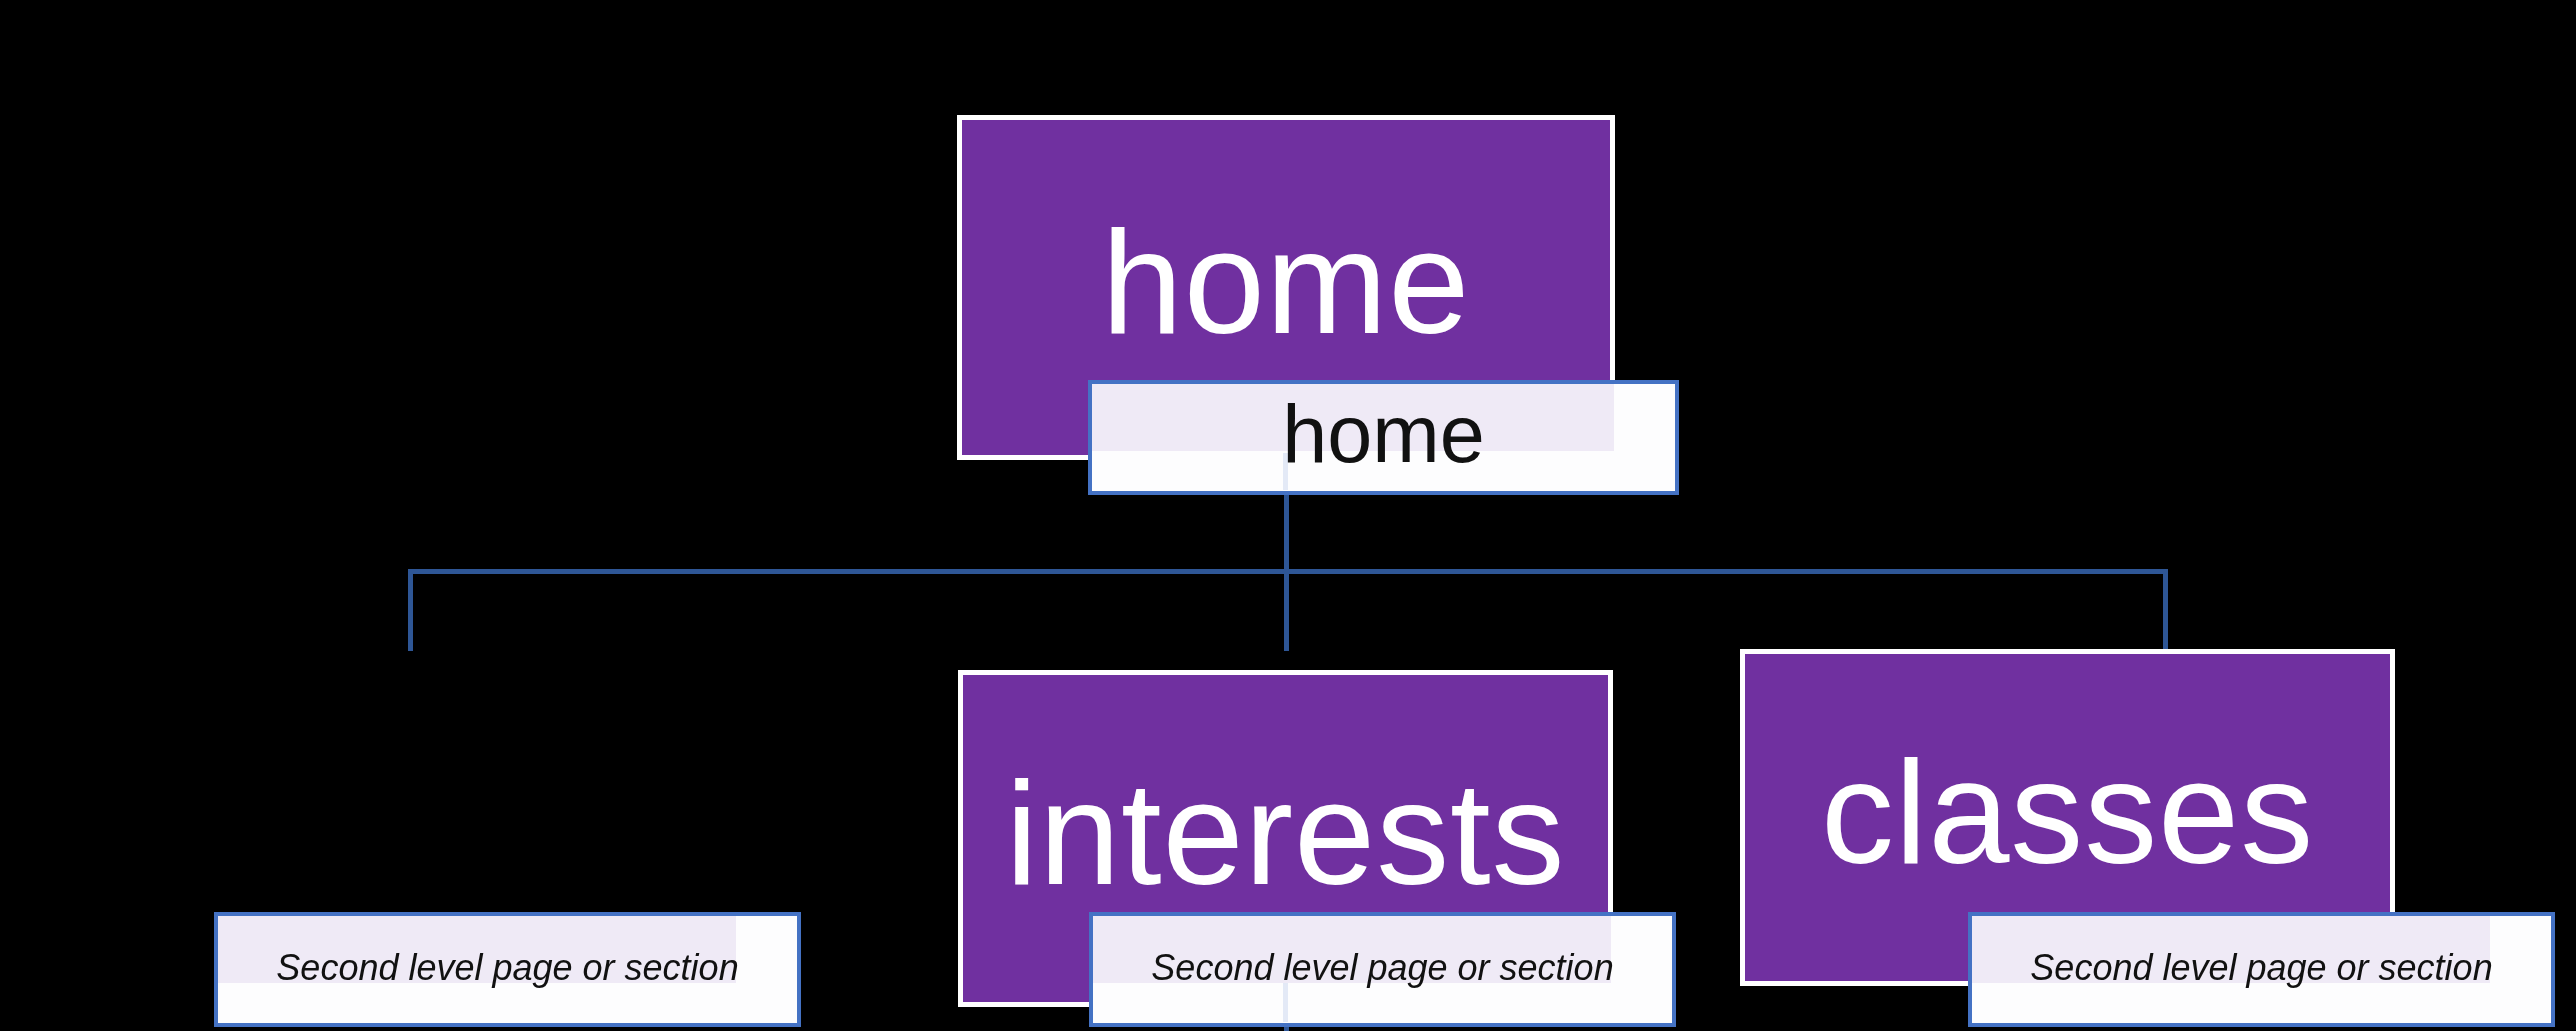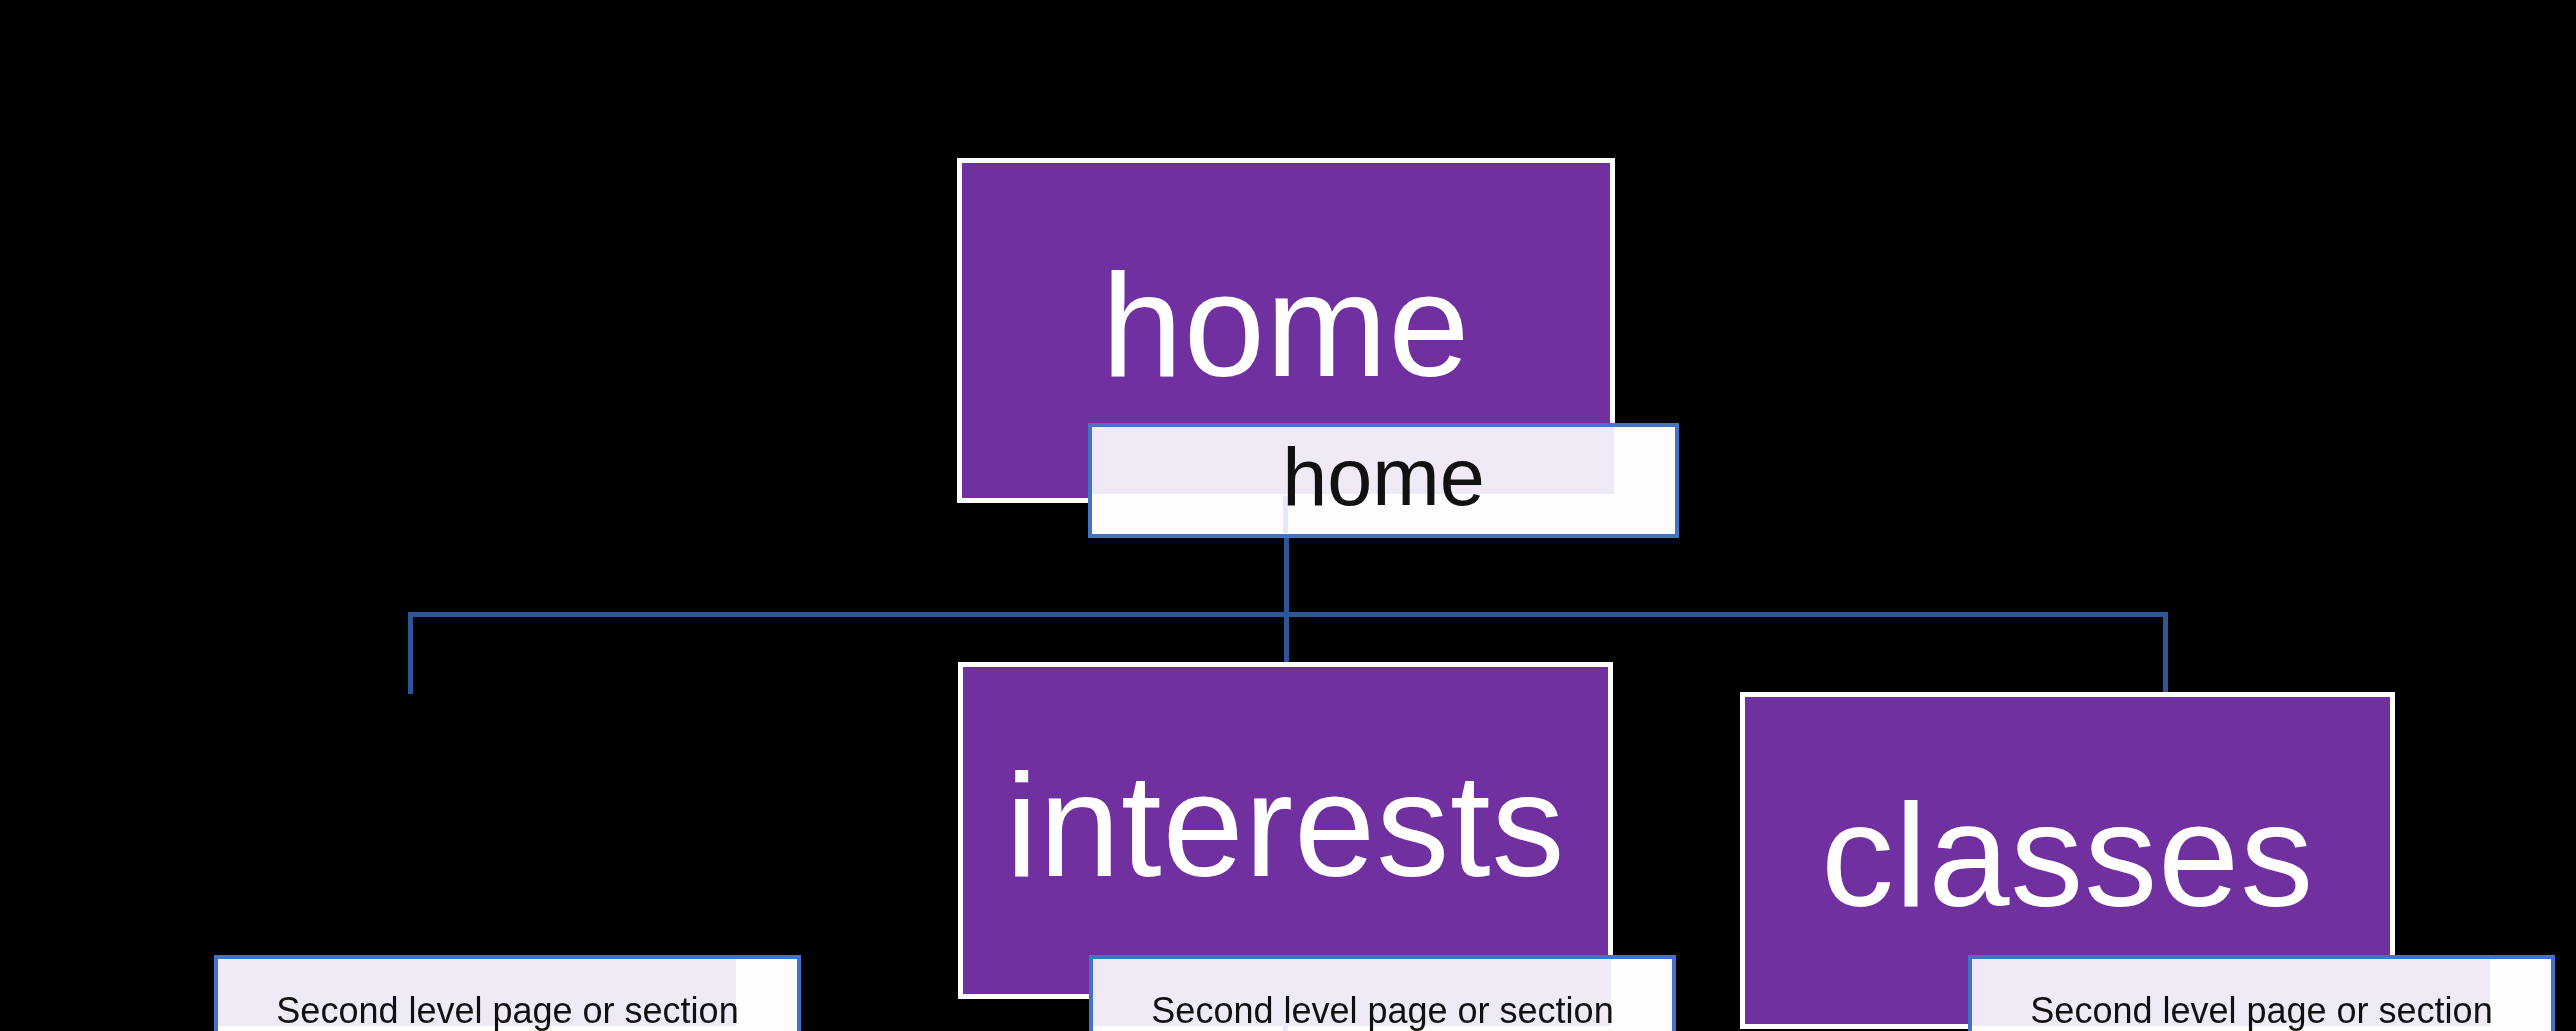--- a/index.html
+++ b/index.html
@@ -10,21 +10,20 @@
     width: 2576px;
     height: 1032px;
     background: var(--page-bg, #000);
     overflow: hidden;
     position: relative;
     font-family: "Liberation Sans", sans-serif;
   }
   .stage {
     position: absolute;
     inset: 0;
-    margin-top: 43px;
   }
   
   .conn {
     position: absolute;
     background: var(--connector, #2E5696);
     z-index: 1;
   }
   .conn.v { width: 5.1px; }
   .conn.h { height: 5.1px; }
 
@@ -72,21 +71,21 @@
     width: 5.1px;
     background: rgba(68, 114, 196, 0.14);
   }
   .label-text {
     position: relative;
     color: var(--label-text, #111);
     line-height: 1;
     white-space: nowrap;
   }
   .label-text.lg { font-size: 81px; padding-bottom: 6.9px; }
-  .label-text.sm { font-size: 36px; padding-bottom: 3.4px; }
+  .label-text.sm { font-size: 36px; padding-bottom: 3.4px; font-style: italic; }
 </style>
 </head>
 <body>
 
 <div class="stage">
 
   <div class="conn v" style="left:1284px; top:454px; height:120px;"></div>
   <div class="conn h" style="left:408px; top:569px; width:1760px;"></div>
   <div class="conn v" style="left:408px; top:572px; height:79px;"></div>
   <div class="conn v" style="left:1284px; top:572px; height:79px;"></div>
@@ -96,21 +95,21 @@
   <div class="node" style="left:957px; top:115px; width:658px; height:345px;">
     <span class="node-title">home</span>
   </div>
 
   <div class="label" style="left:1088px; top:380px; width:591px; height:115px;">
     <div class="hl"></div>
     <div class="ghost" style="left:191px; top:69px; height:37px;"></div>
     <span class="label-text lg">home</span>
   </div>
 
-  <div class="node" style="left:958px; top:619px; width:655px; height:337px;">
+  <div class="node" style="left:958px; top:670px; width:655px; height:337px;">
     <span class="node-title">interests</span>
   </div>
   <div class="node" style="left:1740px; top:649px; width:655px; height:337px;">
     <span class="node-title">classes</span>
   </div>
 
   <div class="label" style="left:214px; top:912px; width:587px; height:115px;">
     <div class="hl"></div>
     <span class="label-text sm">Second level page or section</span>
   </div>

